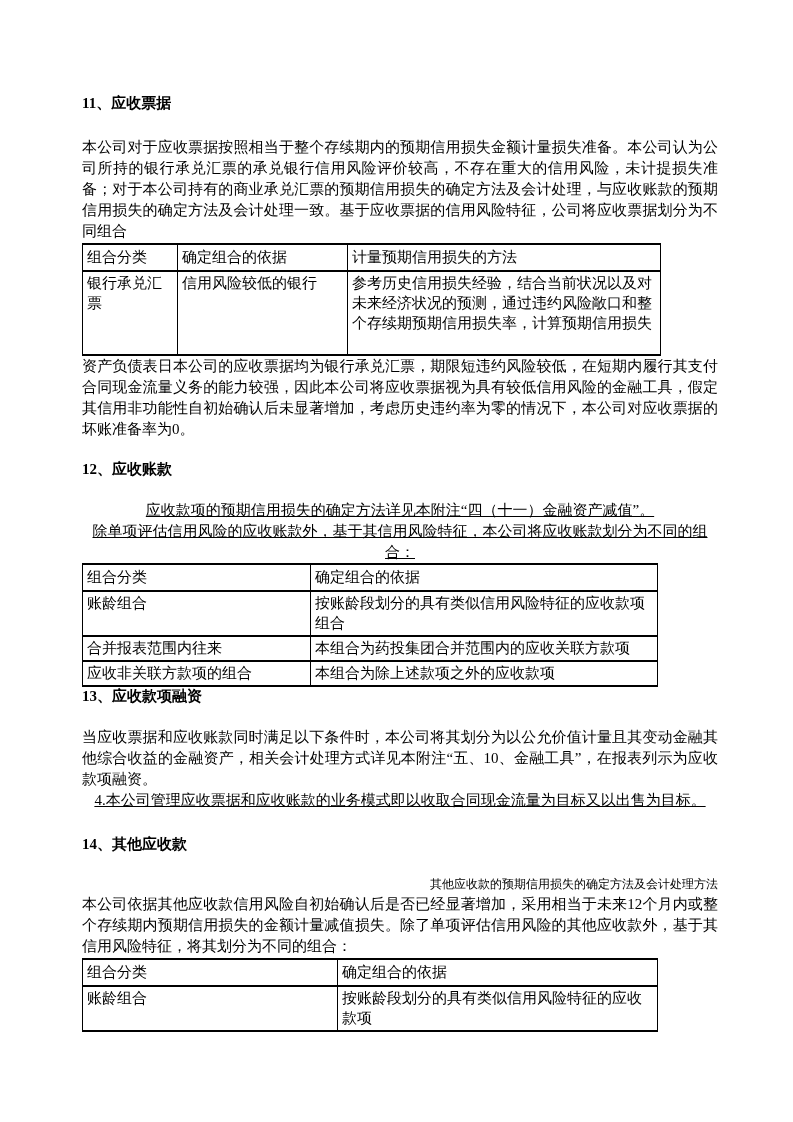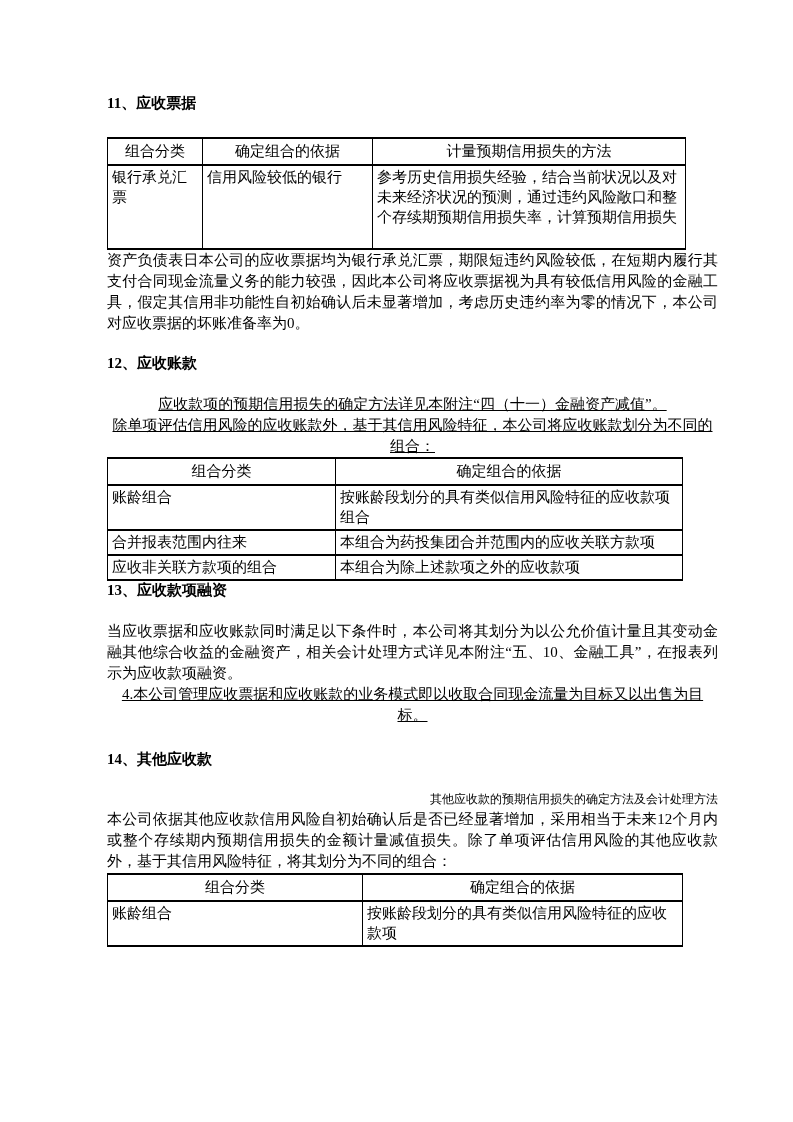--- a/index.html
+++ b/index.html
@@ -4,21 +4,21 @@
 <style>
   html, body { margin: 0; padding: 0; background: #ffffff; }
   body {
     width: 793px; height: 1122px;
     font-family: "Liberation Serif", "DejaVu Serif", serif;
     color: #000000;
   }
   .page {
     box-sizing: border-box;
     width: 793px; height: 1122px;
-    padding: 94px 75px 0 107px;
+    padding: 94px 75px 0 82px;
     overflow: hidden;
     background: #ffffff;
   }
   .sec-title {
     font-size: 15px; font-weight: bold;
     line-height: 18px; margin: 0;
   }
   .para {
     font-size: 15px; line-height: 21px;
     text-align: justify; margin: 0;
@@ -34,21 +34,21 @@
     margin: 0;
   }
   table.tbl th, table.tbl td {
     border-left: 1px solid #000; border-right: 1px solid #000;
     border-top: 2px solid #000; border-bottom: 2px solid #000;
     font-size: 15px; font-weight: normal;
     line-height: 20px; padding: 1px 4px 2px 4px;
     vertical-align: top; word-break: break-all;
     text-align: left;
   }
-  table.tbl th { text-align: center; vertical-align: middle; height: 22px; }
+  table.tbl th { text-align: left; vertical-align: middle; height: 22px; }
   
   .mb25 { margin-bottom: 25px; }
   .mb24 { margin-bottom: 24px; }
   .mb23 { margin-bottom: 23px; }
   .mb22 { margin-bottom: 22px; }
   .mb20 { margin-bottom: 20px; }
   .mb34 { margin-bottom: 34px; }
   .mb4  { margin-bottom: 4px; }
   .mb2  { margin-bottom: 2px; }
   .mb1  { margin-bottom: 1px; }
@@ -56,20 +56,21 @@
   #tbl-notes { width: 578px; }
   #tbl-ar    { width: 575px; }
   #tbl-other { width: 575px; }
 </style>
 </head>
 <body>
 
 <div class="page">
 
   <h2 class="sec-title mb25">11、应收票据</h2>
+  <p class="para mb1">本公司对于应收票据按照相当于整个存续期内的预期信用损失金额计量损失准备。本公司认为公司所持的银行承兑汇票的承兑银行信用风险评价较高，不存在重大的信用风险，未计提损失准备；对于本公司持有的商业承兑汇票的预期信用损失的确定方法及会计处理，与应收账款的预期信用损失的确定方法及会计处理一致。基于应收票据的信用风险特征，公司将应收票据划分为不同组合</p>
 
   <table class="tbl mb4" id="tbl-notes">
     <colgroup>
         <col style="width:95px">
         <col style="width:170px">
         <col style="width:313px">
       </colgroup>
     <thead>
       <tr>
         <th>组合分类</th>

